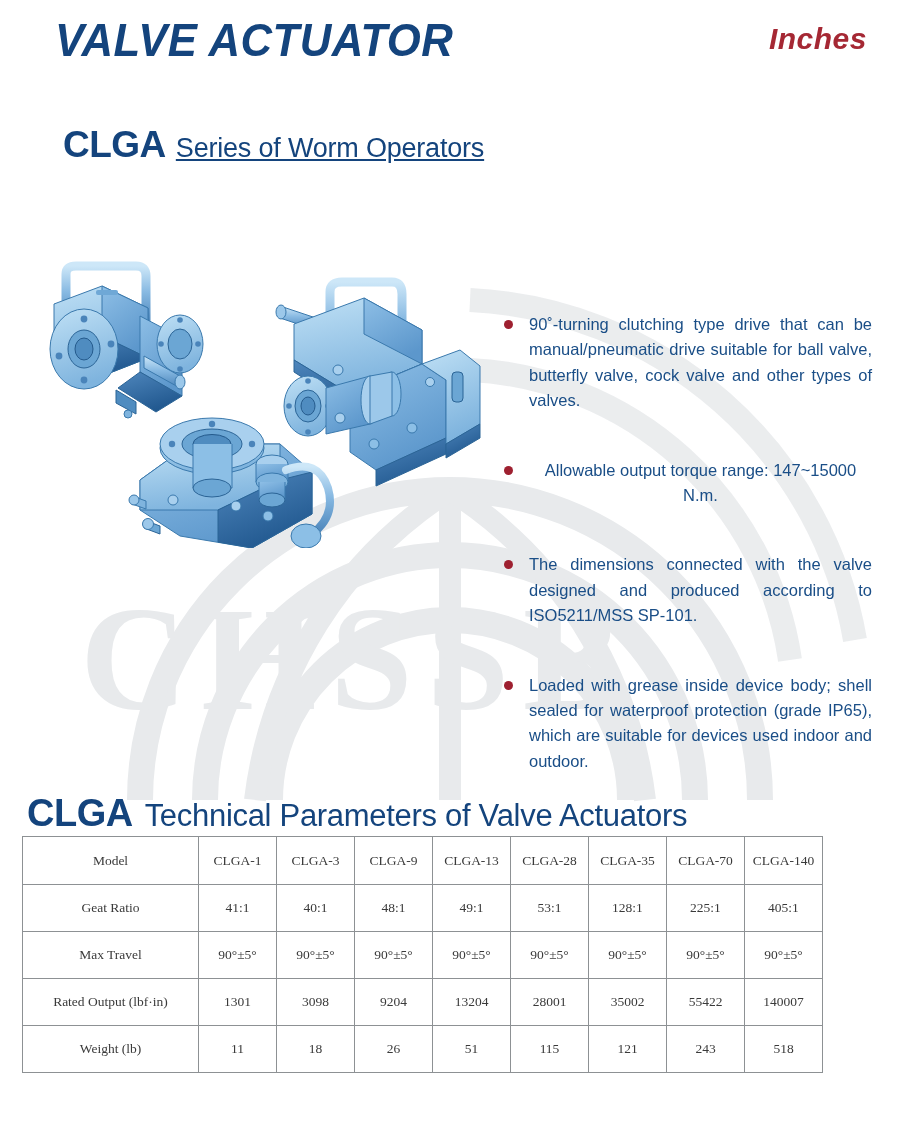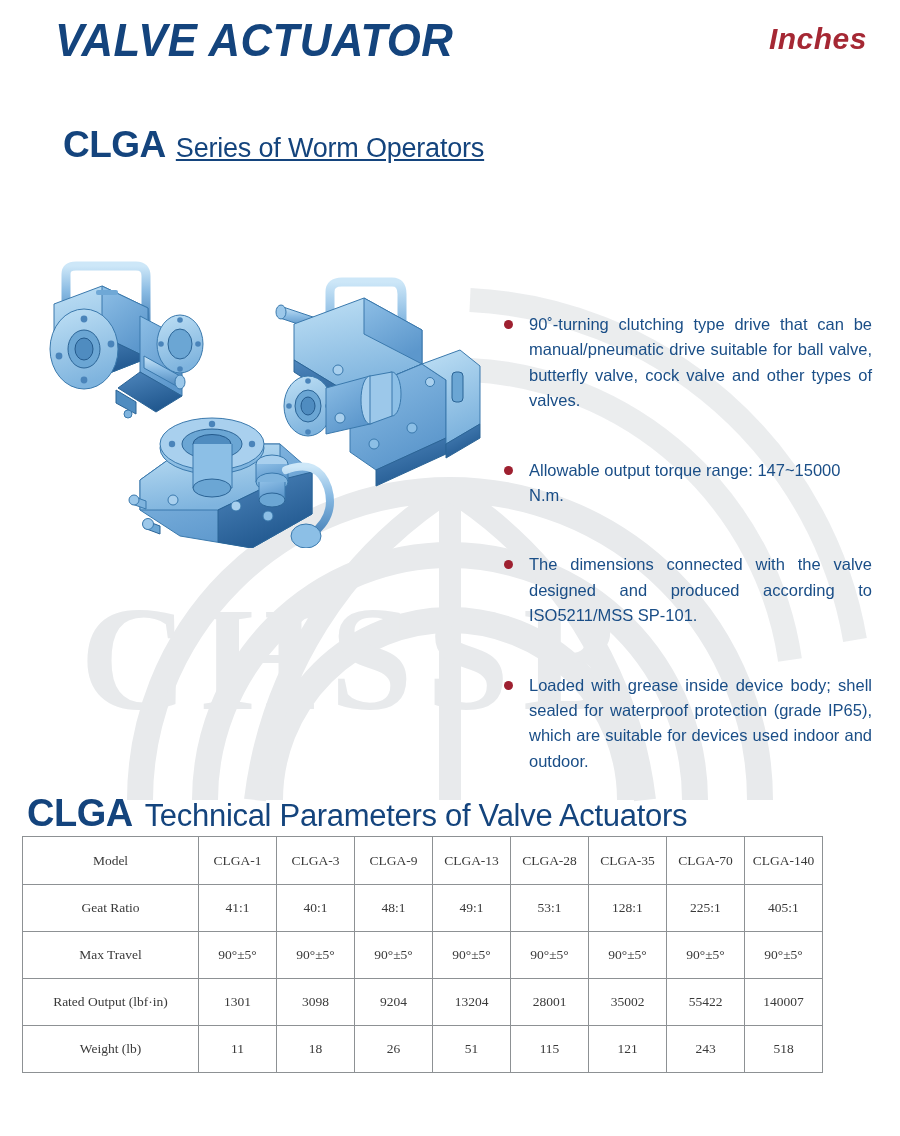--- a/index.html
+++ b/index.html
@@ -107,21 +107,21 @@
     margin-top: 44px;
   }
   .feature-item .bullet-dot {
     position: absolute;
     left: 4px; top: 8px;
     width: 9px; height: 9px;
     border-radius: 50%;
     background: #9e2030;
   }
   .feature-item .ftxt { display: block; }
-  .feature-item.nojust .ftxt { text-align: left; }
+  .feature-item.nojust .ftxt { text-align: center; }
 
   
   .table-title {
     position: absolute;
     left: 27px; top: 792px;
     white-space: nowrap;
     color: #14447d;
   }
   .tt-code {
     font-size: 38px;

